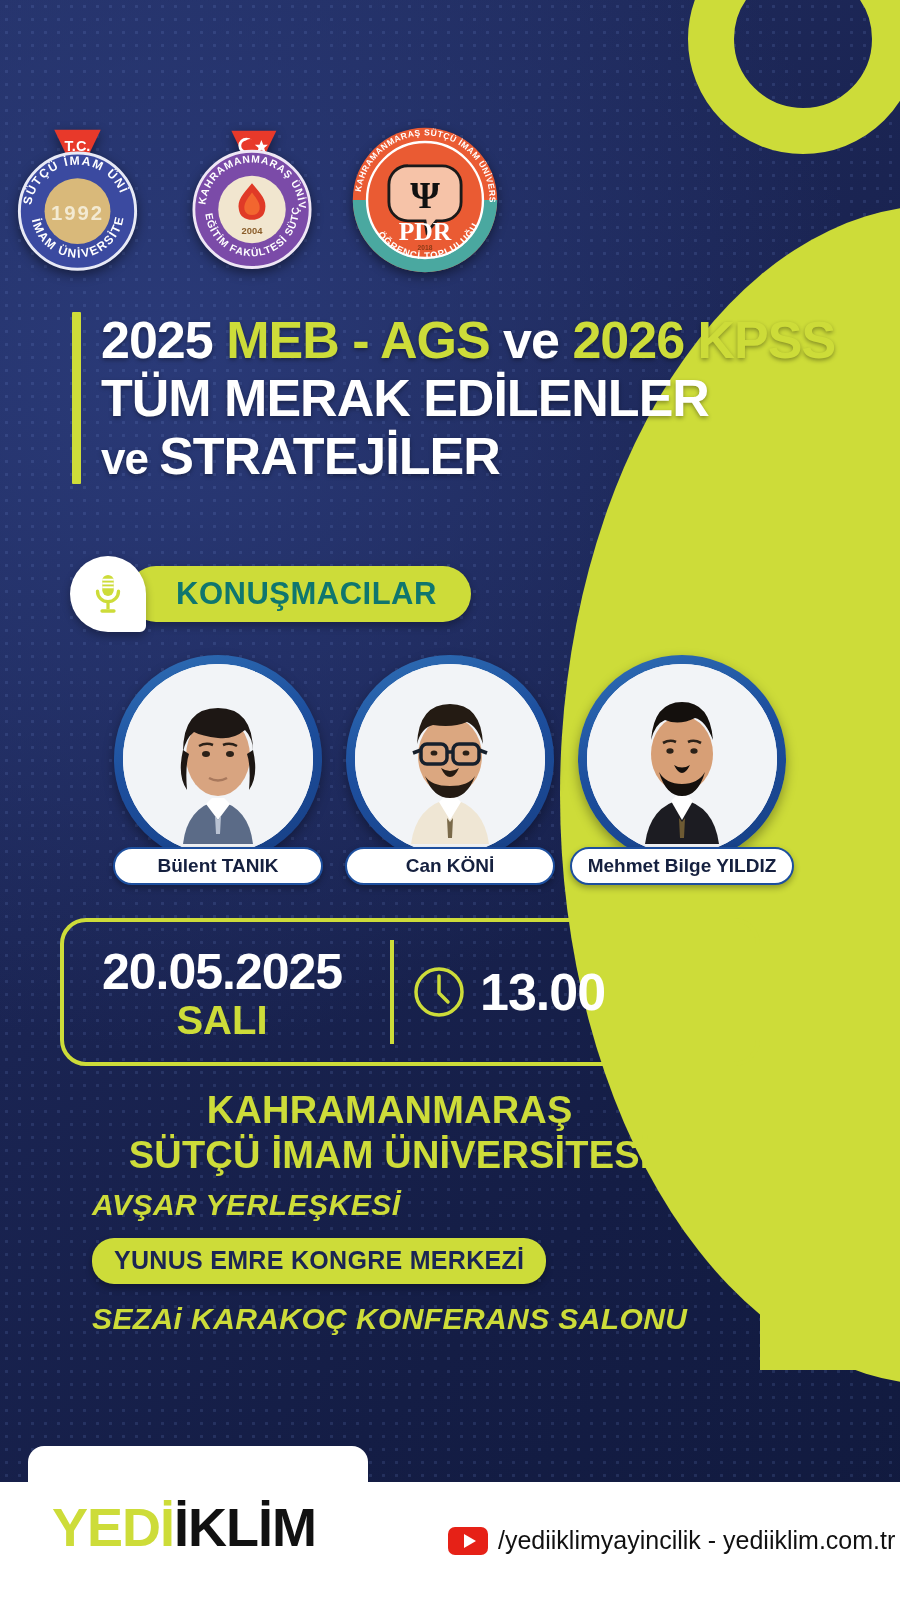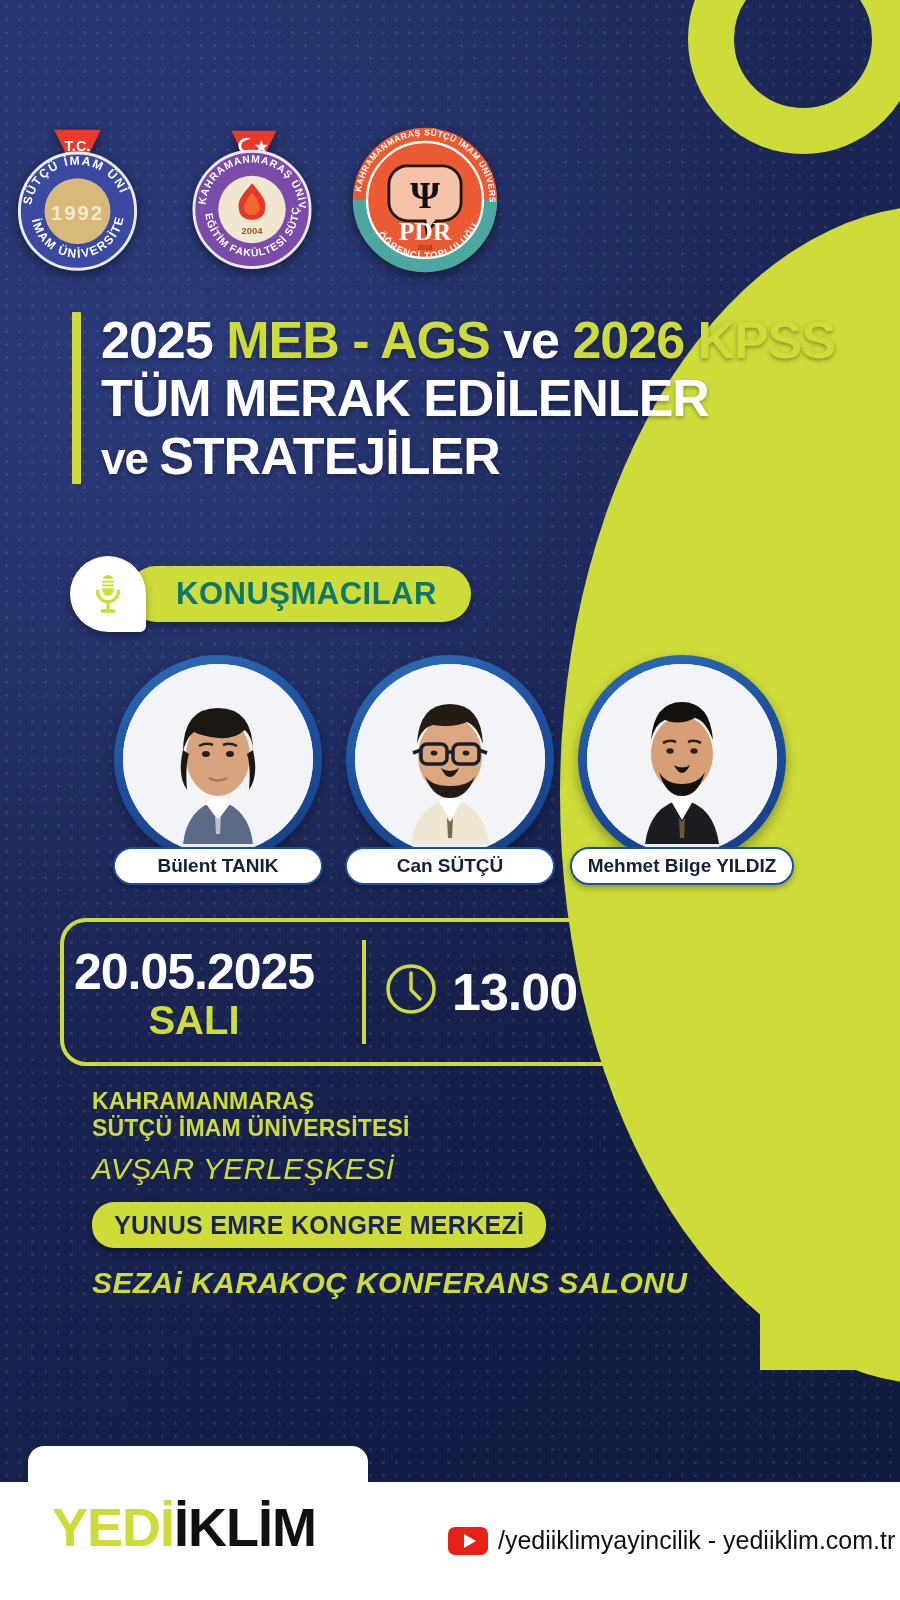--- a/index.html
+++ b/index.html
@@ -130,35 +130,35 @@
   }
   .sp-name span { color: #15203f; font-weight: 700; font-size: 19px; white-space: nowrap; }
 
   
   #datebox {
     position: absolute; top: 918px; left: 60px; width: 700px; height: 148px;
     border: 4px solid #cddc39; border-radius: 26px;
     z-index: 5;
   }
   #date-inner {
-    position: absolute; top: 930px; left: 44px; width: 700px; height: 124px;
+    position: absolute; top: 930px; left: 72px; width: 700px; height: 124px;
     display: flex; align-items: center; z-index: 6;
   }
   #dcol { width: 300px; text-align: center; padding-top: 6px; }
   #dmain { color: #fff; font-weight: 900; font-size: 50px; letter-spacing: -1px; line-height: 1; }
   #dday { color: #cddc39; font-weight: 900; font-size: 40px; letter-spacing: 0px; line-height: 1.15; }
   #dsep { width: 4px; height: 104px; background: #cddc39; margin: 0 18px; }
-  #tcol { display: flex; gap: 14px; }
+  #tcol { display: flex; align-items: center; gap: 14px; }
   #clock { width: 54px; height: 54px; }
   #tmain { color: #fff; font-weight: 900; font-size: 52px; letter-spacing: -1px; }
 
   
   #venue { position: absolute; top: 1088px; left: 92px; z-index: 6; }
-  .v1 { color: #cddc39; font-weight: 900; font-size: 23px; line-height: 1.18; letter-spacing: .2px; }
-  .v2 { color: #cddc39; font-weight: 400; font-style: italic; font-size: 30px; margin-top: 10px; letter-spacing: .5px; }
+  .v1 { color: #cddc39; font-weight: 900; font-size: 38px; line-height: 1.18; letter-spacing: .2px; text-align: center; }
+  .v2 { color: #cddc39; font-weight: 700; font-style: italic; font-size: 30px; margin-top: 10px; letter-spacing: .5px; }
   #v-pill {
     display: inline-flex; align-items: center; justify-content: flex-end;
     margin-top: 16px; background: #cddc39; border-radius: 22px;
     height: 46px; padding: 0 22px;
     box-shadow: 0 4px 7px rgba(0,0,0,.3);
   }
   #v-pill span { color: #1b2554; font-weight: 900; font-size: 25px; letter-spacing: .3px; }
   .v4 { color: #cddc39; font-weight: 700; font-style: italic; font-size: 30px; margin-top: 18px; letter-spacing: .4px; }
 
   
@@ -335,21 +335,21 @@
               <path d="M92 88 h6"></path>
               <path d="M66 86 l-8 3"></path>
               <path d="M124 86 l8 3"></path>
             </g>
             <ellipse cx="79" cy="89" rx="3.4" ry="2.6" fill="#2b2118"></ellipse>
             <ellipse cx="111" cy="89" rx="3.4" ry="2.6" fill="#2b2118"></ellipse>
           </svg>
         </div>
       </div>
       <div class="sp-name">
-        <span>Can SÜTÇÜ</span>
+        <span>Can KÖNİ</span>
       </div>
     </div>
 
     <div class="sp">
       <div class="sp-ring">
         <div class="sp-inner">
           <svg viewBox="0 0 190 190" width="190" height="190">
             <rect width="190" height="190" fill="#f2f4f7"></rect>
             <path d="M58 180 q5 -38 37 -45 q32 7 37 45 z" fill="#1c1c22"></path>
             <path d="M84 137 l11 19 l11 -19 l-5 -5 h-12 z" fill="#fff"></path>

